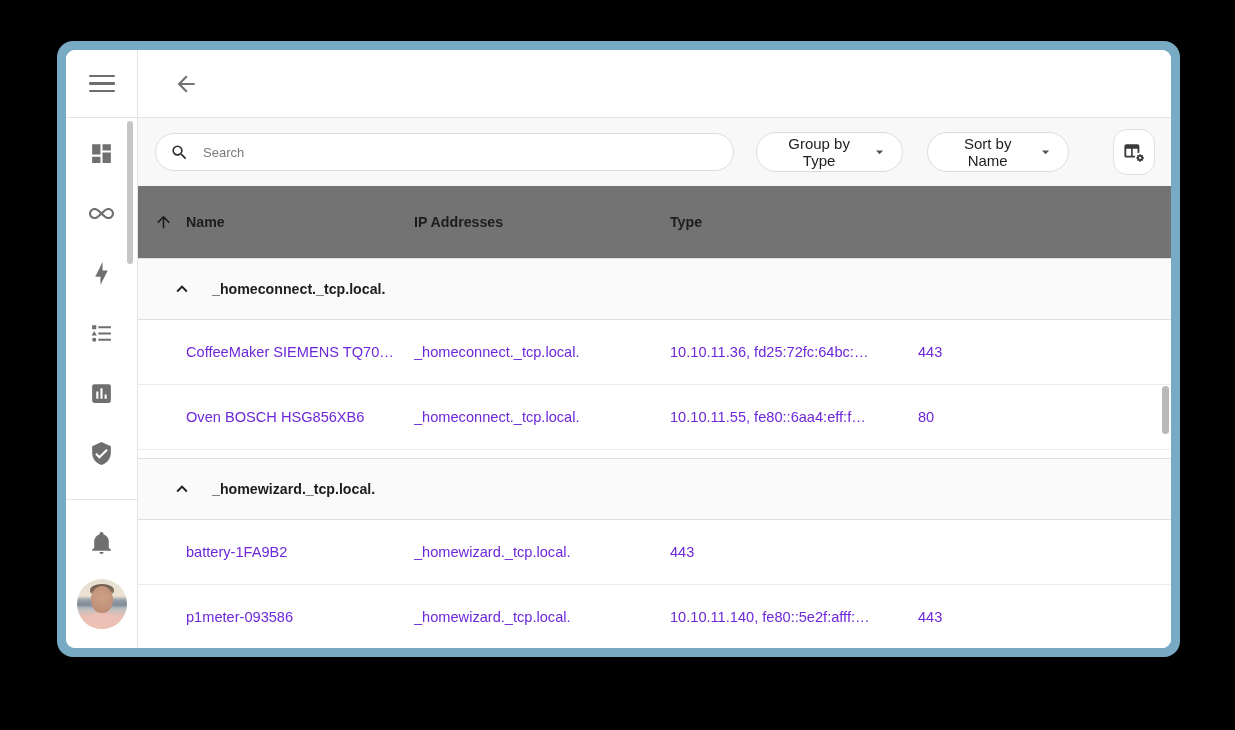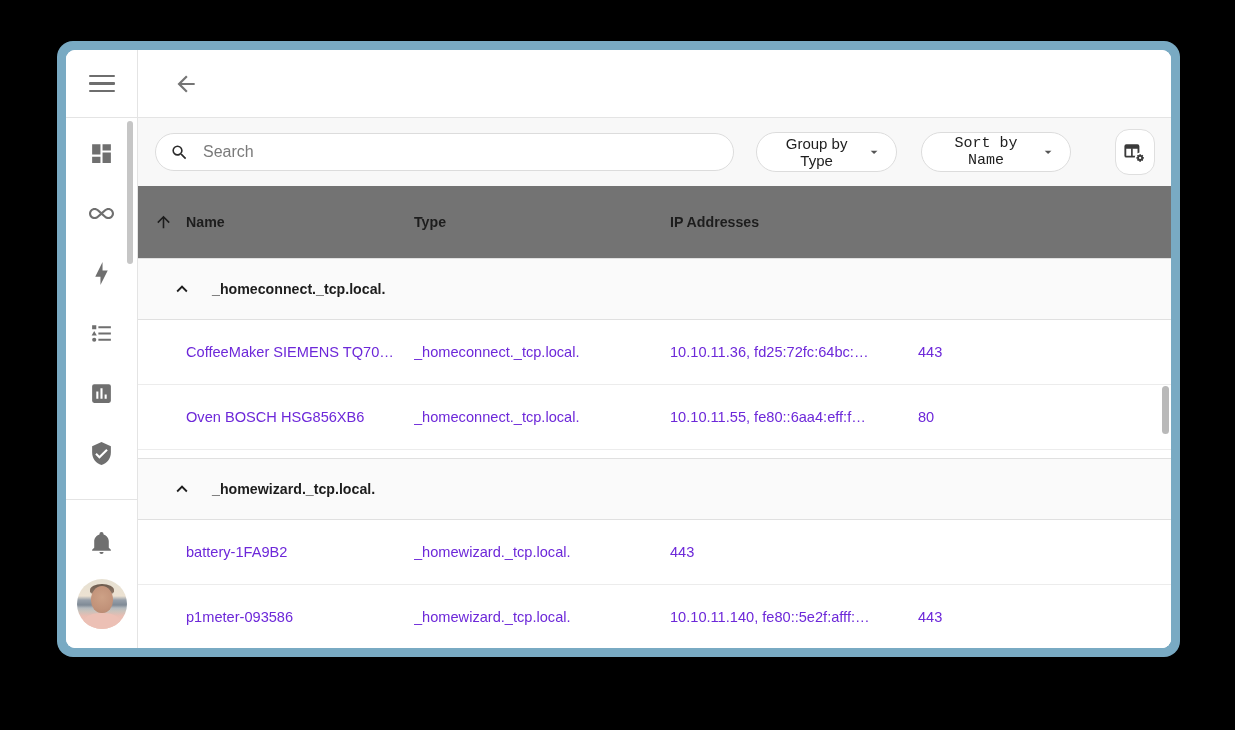--- a/index.html
+++ b/index.html
@@ -43,21 +43,21 @@
     align-items:center;padding-left:31px;background:#fff;}
   .back-btn{width:34px;height:34px;display:flex;align-items:center;justify-content:center;cursor:pointer;}
   .back-btn svg{width:26px;height:26px;fill:#757575;}
 
   
   .toolbar{height:68px;flex:0 0 68px;background:#f8f8f8;display:flex;align-items:center;
     padding:0 16px 0 17px;gap:22px;}
   .search-pill{flex:0 0 auto;width:579px;height:38px;background:#fff;border:1px solid #dcdcdc;
     border-radius:19px;display:flex;align-items:center;padding:0 14px;box-sizing:border-box;gap:12px;}
   .search-pill svg{width:19px;height:19px;fill:#2b2b2b;flex:0 0 auto;}
-  .search-pill input{border:none;outline:none;background:transparent;flex:1;font-size:16px;
+  .search-pill input{border:none;outline:none;background:transparent;flex:1;font-size:13px;
     color:#1d4ed8;font-family:"Liberation Sans",sans-serif;}
   .search-pill input::placeholder{color:#7a7a7a;}
   .chip{height:40px;border:1px solid #dcdcdc;border-radius:20px;background:#fff;display:flex;
     align-items:center;padding:0 14px 0 20px;gap:10px;cursor:pointer;font-size:15px;color:#1e1e1e;}
   .chip svg{width:20px;height:20px;fill:#555;}
   .toolbar-spacer{flex:1;}
   .icon-btn{width:46px;height:46px;border:1px solid #dfdfdf;border-radius:14px;background:#fff;
     display:flex;align-items:center;justify-content:center;cursor:pointer;}
   .icon-btn svg{width:25px;height:25px;}
 
@@ -162,21 +162,21 @@
             <input type="text" placeholder="Search" style="">
           </div>
 
           <button class="chip" style="border:1px solid #dcdcdc;">
             <span>Group by Type</span>
             <svg viewBox="0 0 24 24">
               <path d="M7,10L12,15L17,10H7Z"></path>
             </svg>
           </button>
 
-          <button class="chip" style="margin-left:2px;border:1px solid #dcdcdc;font-family:Liberation Mono, monospace;">
+          <button class="chip" style="margin-left:2px;border:1px solid #dcdcdc;">
             <span>Sort by Name</span>
             <svg viewBox="0 0 24 24">
               <path d="M7,10L12,15L17,10H7Z"></path>
             </svg>
           </button>
 
           <div class="toolbar-spacer"></div>
 
           <button class="icon-btn">
             <svg viewBox="0 0 24 24">
@@ -196,22 +196,22 @@
           </button>
         </div>
 
         <div class="table-area">
 
           <div class="trow thead">
             <svg class="sort-arrow" viewBox="0 0 24 24">
               <path d="M13,20H11V8L5.5,13.5L4.08,12.08L12,4.16L19.92,12.08L18.5,13.5L13,8V20Z"></path>
             </svg>
             <div class="cell">Name</div>
+            <div class="cell">IP Addresses</div>
             <div class="cell">Type</div>
-            <div class="cell">IP Addresses</div>
           </div>
 
           <div class="group-row">
             <svg class="chev" viewBox="0 0 24 24">
               <path d="M7.41,15.41L12,10.83L16.59,15.41L18,14L12,8L6,14L7.41,15.41Z"></path>
             </svg>
             <span class="group-label">_homeconnect._tcp.local.</span>
           </div>
 
           <div class="trow data-row">

